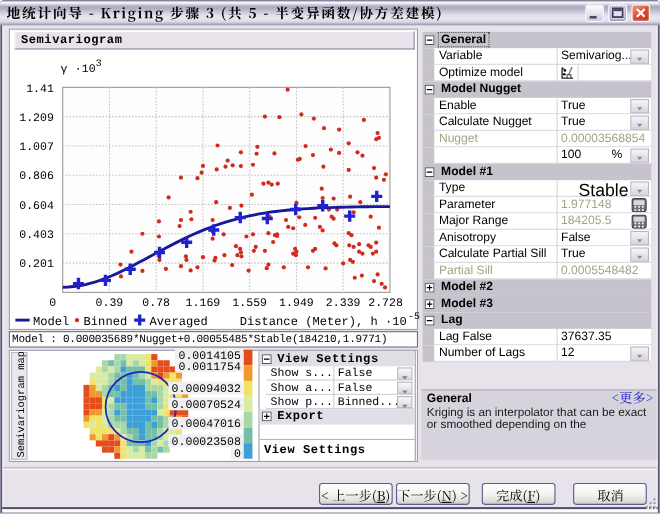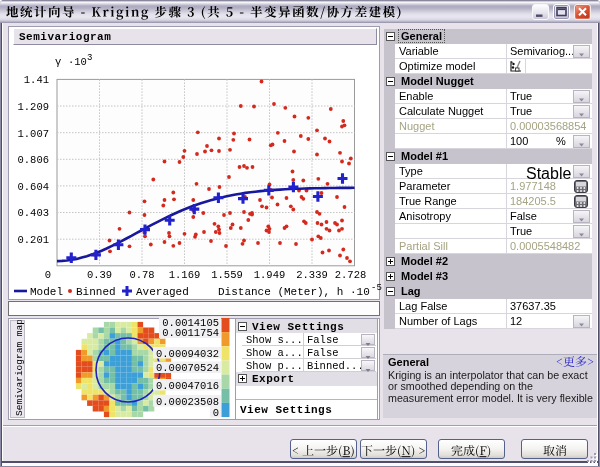--- a/index.html
+++ b/index.html
@@ -232,20 +232,21 @@
       <path d="M14 291 H27" stroke="#18189C" stroke-width="2.6"></path>
       <text x="30" y="295" font-size="11">Model</text>
       <circle cx="70" cy="291" r="2" fill="#D42A1E"></circle>
       <text x="76" y="295" font-size="11">Binned</text>
       <path d="M122 291 H132 M127 286 V296" stroke="#2222CC" stroke-width="3"></path>
       <text x="136" y="295" font-size="11">Averaged</text>
       <text x="218" y="295" font-size="11">Distance (Meter), h ·10</text>
       <text x="371" y="290" font-size="9">-5</text>
     </svg>
 <div class="abs" style="left:8px;top:301px;width:372px;height:15px;background:#FDFDFD;border:1px solid #707070"></div>
+<div class="abs mono" style="left:11px;top:303.5px;font-size:10px;letter-spacing:-0.22px">Model : 0.000035689*Nugget+0.00055485*Stable(184210,1.9771)</div>
 <div class="abs" style="left:8px;top:318px;width:372px;height:102px;background:#FFFFFF;border:1px solid #9E9CB0"></div>
 <div class="abs" style="left:10px;top:320px;width:15px;height:98px;background:#EBE7EE;border:1px solid #BDBAC6"></div>
 <svg class="abs" style="left:10px;top:320px" width="15" height="98">
       <text x="12" y="96" font-family="Liberation Mono,monospace" font-size="9.5" transform="rotate(-90 12 96)">Semivariogram map</text>
     </svg>
 <svg class="abs" style="left:0;top:0" width="600" height="467">
       <rect x="103.9" y="321.9" width="5.6" height="5.6" fill="#A8D8A8"></rect>
       <rect x="109.5" y="321.9" width="5.6" height="5.6" fill="#A8D8A8"></rect>
       <rect x="115.1" y="321.9" width="5.6" height="5.6" fill="#D8EBA0"></rect>
       <rect x="120.7" y="321.9" width="5.6" height="5.6" fill="#D8EBA0"></rect>
@@ -637,21 +638,21 @@
       <circle cx="3.6" cy="8" r="1" fill="#EEE"></circle>
       <circle cx="7" cy="8" r="1" fill="#EEE"></circle>
       <circle cx="10.4" cy="8" r="1" fill="#EEE"></circle>
       <circle cx="3.6" cy="11" r="1" fill="#EEE"></circle>
       <circle cx="7" cy="11" r="1" fill="#EEE"></circle>
       <circle cx="10.4" cy="11" r="1" fill="#EEE"></circle>
     </svg>
 <div class="abs" style="left:384px;top:194px;width:11px;height:15px;background:#C6C3CC"></div>
 <div class="abs" style="left:395px;top:194px;width:197px;height:15px;background:#FFF;border-bottom:1px solid #D8D5DC"></div>
 <div class="abs" style="left:506px;top:194px;width:1px;height:15px;background:#D8D5DC"></div>
-<div class="abs" style="left:399px;top:195px;font-size:11px;color:#000;white-space:nowrap">True Range</div>
+<div class="abs" style="left:399px;top:195px;font-size:11px;color:#000;white-space:nowrap">Major Range</div>
 <div class="abs" style="left:510px;top:195px;font-size:11px;color:#A5A383;white-space:nowrap">184205.5</div>
 <svg class="abs" style="left:574px;top:195px" width="14" height="13">
       <rect x="0.5" y="0.5" width="13" height="12" rx="2.5" fill="#6E6C74" stroke="#3C3A44"></rect>
       <rect x="2" y="2" width="10" height="4.5" fill="#D8D8DC"></rect>
       <circle cx="3.6" cy="8" r="1" fill="#EEE"></circle>
       <circle cx="7" cy="8" r="1" fill="#EEE"></circle>
       <circle cx="10.4" cy="8" r="1" fill="#EEE"></circle>
       <circle cx="3.6" cy="11" r="1" fill="#EEE"></circle>
       <circle cx="7" cy="11" r="1" fill="#EEE"></circle>
       <circle cx="10.4" cy="11" r="1" fill="#EEE"></circle>
@@ -660,20 +661,21 @@
 <div class="abs" style="left:395px;top:209px;width:197px;height:15px;background:#FFF;border-bottom:1px solid #D8D5DC"></div>
 <div class="abs" style="left:506px;top:209px;width:1px;height:15px;background:#D8D5DC"></div>
 <div class="abs" style="left:399px;top:210px;font-size:11px;color:#000;white-space:nowrap">Anisotropy</div>
 <div class="abs" style="left:510px;top:210px;font-size:11px;color:#000;white-space:nowrap">False</div>
 <div class="abs" style="left:573px;top:210px;width:17px;height:13px;background:linear-gradient(180deg,#F6F5F8,#D8D5DE);border:1px solid #B8B5C0"><svg width="15" height="11">
         <path d="M5 4.5 L7.5 7.5 L10 4.5 Z" fill="#8D8A99"></path>
       </svg></div>
 <div class="abs" style="left:384px;top:224px;width:11px;height:15px;background:#C6C3CC"></div>
 <div class="abs" style="left:395px;top:224px;width:197px;height:15px;background:#FFF;border-bottom:1px solid #D8D5DC"></div>
 <div class="abs" style="left:506px;top:224px;width:1px;height:15px;background:#D8D5DC"></div>
+<div class="abs" style="left:399px;top:225px;font-size:11px;color:#000;white-space:nowrap">Calculate Partial Sill</div>
 <div class="abs" style="left:510px;top:225px;font-size:11px;color:#000;white-space:nowrap">True</div>
 <div class="abs" style="left:573px;top:225px;width:17px;height:13px;background:linear-gradient(180deg,#F6F5F8,#D8D5DE);border:1px solid #B8B5C0"><svg width="15" height="11">
         <path d="M5 4.5 L7.5 7.5 L10 4.5 Z" fill="#8D8A99"></path>
       </svg></div>
 <div class="abs" style="left:384px;top:239px;width:11px;height:15px;background:#C6C3CC"></div>
 <div class="abs" style="left:395px;top:239px;width:197px;height:15px;background:#FFF;border-bottom:1px solid #D8D5DC"></div>
 <div class="abs" style="left:506px;top:239px;width:1px;height:15px;background:#D8D5DC"></div>
 <div class="abs" style="left:399px;top:240px;font-size:11px;color:#A5A383;white-space:nowrap">Partial Sill</div>
 <div class="abs" style="left:510px;top:240px;font-size:11px;color:#A5A383;white-space:nowrap">0.0005548482</div>
 <div class="abs" style="left:384px;top:254px;width:208px;height:15px;background:#C6C3CC"></div>
@@ -709,21 +711,20 @@
 <div class="abs" style="left:573px;top:315px;width:17px;height:13px;background:linear-gradient(180deg,#F6F5F8,#D8D5DE);border:1px solid #B8B5C0"><svg width="15" height="11">
         <path d="M5 4.5 L7.5 7.5 L10 4.5 Z" fill="#8D8A99"></path>
       </svg></div>
 <div class="abs" style="left:383px;top:354px;width:214px;height:64px;background:#D7D3DC;border-top:1px solid #B0ADBA"></div>
 <div class="abs" style="left:388px;top:356px;font-size:11px;font-weight:bold">General</div>
 <svg class="abs" style="left:0;top:0" width="600" height="380" viewBox="0 0 600 380">
       <path d="M556.732 361.872 561.916 364.848 562.168 364.404 557.344 361.68 562.168 358.956 561.916 358.512 556.732 361.476ZM563.6560000000001 356.892 563.764 357.252H568.624V358.644H566.056L565.216 358.26V363.408H565.336C565.672 363.408 565.984 363.216 565.984 363.144V362.712H568.4680000000001C568.336 363.348 568.096 363.912 567.688 364.416C567.172 364.068 566.74 363.648 566.404 363.156L566.224 363.3C566.548 363.864 566.9440000000001 364.332 567.4000000000001 364.74C566.62 365.544 565.384 366.192 563.452 366.78L563.548 366.996C565.6360000000001 366.54 567.004 365.916 567.892 365.136C569.344 366.18 571.36 366.684 573.82 366.936C573.904 366.54 574.144 366.288 574.4920000000001 366.192V366.072C572.044 365.964 569.8480000000001 365.604 568.264 364.752C568.792 364.152 569.092 363.48 569.248 362.712H572.104V363.336H572.224C572.488 363.336 572.884 363.144 572.8960000000001 363.084V359.16C573.124 359.112 573.316 359.004 573.4000000000001 358.908L572.428 358.164L571.984 358.644H569.404V357.252H574.0C574.168 357.252 574.3000000000001 357.192 574.3240000000001 357.06C573.892 356.676 573.196 356.148 573.196 356.148L572.596 356.892ZM572.104 359.004V360.48H569.404V359.004ZM565.984 362.364V360.828H568.624V361.008C568.624 361.5 568.6 361.944 568.5400000000001 362.364ZM565.984 360.48V359.004H568.624V360.48ZM572.104 362.364H569.308C569.38 361.92 569.404 361.464 569.404 360.972V360.828H572.104ZM582.46 361.068C582.808 361.08 582.964 361.008 583.0 360.876L581.6800000000001 360.552C580.648 361.836 578.572 363.42 576.316 364.332L576.4240000000001 364.524C577.552 364.188 578.62 363.708 579.58 363.168C580.1800000000001 363.564 580.8040000000001 364.176 580.996 364.74C581.8000000000001 365.184 582.172 363.576 579.904 362.976C580.3240000000001 362.724 580.7320000000001 362.448 581.104 362.184H584.8240000000001C582.904 364.8 579.952 365.952 575.7520000000001 366.708L575.812 366.948C580.672 366.384 583.7080000000001 365.112 585.808 362.316C586.12 362.304 586.312 362.28 586.408 362.184L585.508 361.356L584.98 361.824H581.572C581.8960000000001 361.572 582.196 361.32 582.46 361.068ZM581.26 356.532C581.596 356.544 581.7520000000001 356.472 581.788 356.34L580.5160000000001 356.004C579.688 357.144 577.936 358.656 576.1120000000001 359.532L576.2320000000001 359.7C577.072 359.412 577.888 359.016 578.62 358.572C579.1840000000001 358.944 579.796 359.52 580.024 360.012C580.792 360.396 581.128 358.968 578.908 358.404C579.2080000000001 358.212 579.508 358.008 579.784 357.804H583.72C581.932 360.0 579.2800000000001 361.32 575.7280000000001 362.244L575.8240000000001 362.46C579.964 361.68 582.748 360.264 584.7040000000001 357.924C584.9920000000001 357.912 585.1840000000001 357.888 585.292 357.804L584.392 357.0L583.912 357.456H580.24C580.624 357.144 580.96 356.832 581.26 356.532ZM593.188 361.488 588.0160000000001 358.512 587.7520000000001 358.956 592.576 361.68 587.7520000000001 364.404 588.0160000000001 364.848 593.188 361.884Z" fill="#2222CC"></path>
     </svg>
 <div class="abs" style="left:388px;top:369.0px;font-size:10.7px;color:#1A1A1A;white-space:nowrap">Kriging is an interpolator that can be exact</div>
 <div class="abs" style="left:388px;top:380.3px;font-size:10.7px;color:#1A1A1A;white-space:nowrap">or smoothed depending on the</div>
-<div class="abs" style="left:388px;top:391.6px;font-size:10.7px;color:#1A1A1A;white-space:nowrap">measurement error model. It is very flexible</div>
 <div class="abs" style="left:3px;top:425px;width:594px;height:1px;background:#A09EB2"></div>
 <div class="abs" style="left:3px;top:426px;width:594px;height:1px;background:#FFF"></div>
 <div class="abs" style="left:290px;top:439px;width:67px;height:20px;border-radius:3px;background:linear-gradient(180deg,#FFFFFF 0%,#F4F3F1 50%,#E2DFD9 85%,#CFCCC3 100%);border:1px solid #53618C"></div>
     <svg class="abs" style="left:290.1px;top:443.5px" width="69" height="15" viewBox="0 0 69 15">
       <path d="M2.732 6.872 7.916 9.847999999999999 8.168 9.404 3.3440000000000003 6.68 8.168 3.9559999999999995 7.916 3.5119999999999996 2.732 6.476ZM12.524000000000001 10.952 12.632 11.312H23.216C23.396 11.312 23.516 11.252 23.552 11.12C23.108 10.724 22.4 10.184 22.4 10.184L21.776 10.952H18.092V5.78H22.268C22.436 5.78 22.556 5.72 22.592 5.588C22.16 5.192 21.464 4.652 21.464 4.652L20.84 5.42H18.092V1.532C18.38 1.484 18.488 1.363999999999999 18.512 1.1959999999999997L17.264 1.0519999999999996V10.952ZM34.124 4.832 33.368 5.828H24.608L24.728 6.224H35.168C35.36 6.224 35.504 6.188 35.54 6.044C35.0 5.54 34.124 4.832 34.124 4.832ZM42.884 6.068 41.66 5.9479999999999995V9.692H41.779999999999994C42.092 9.692 42.452 9.5 42.452 9.392V6.3919999999999995C42.751999999999995 6.356 42.872 6.248 42.884 6.068ZM46.483999999999995 7.04 45.355999999999995 6.4159999999999995C43.267999999999994 10.136 40.412 11.072 36.751999999999995 11.744L36.8 11.984C40.736 11.564 43.592 10.736 45.943999999999996 7.136C46.256 7.208 46.388 7.172 46.483999999999995 7.04ZM40.519999999999996 6.788 39.416 6.248C38.924 7.231999999999999 37.867999999999995 8.564 36.775999999999996 9.368L36.895999999999994 9.536C38.215999999999994 8.876 39.416 7.784 40.06399999999999 6.92C40.339999999999996 6.968 40.43599999999999 6.9079999999999995 40.519999999999996 6.788ZM46.483999999999995 4.544 45.896 5.276H42.44V3.356H45.967999999999996C46.147999999999996 3.356 46.256 3.2960000000000003 46.291999999999994 3.1639999999999997C45.872 2.792 45.199999999999996 2.276 45.199999999999996 2.276L44.623999999999995 3.008H42.44V1.4000000000000004C42.739999999999995 1.3520000000000003 42.86 1.2439999999999998 42.884 1.064L41.66 0.9439999999999991V5.276H39.535999999999994V2.324C39.812 2.2880000000000003 39.907999999999994 2.1799999999999997 39.931999999999995 2.023999999999999L38.779999999999994 1.904V5.276H36.523999999999994L36.632 5.636H47.239999999999995C47.407999999999994 5.636 47.528 5.576 47.55199999999999 5.444C47.156 5.06 46.483999999999995 4.544 46.483999999999995 4.544ZM49.988 7.3759999999999994C49.988 5.132 50.455999999999996 3.5599999999999996 52.052 1.363999999999999L51.824 1.1720000000000006C50.0 3.032 49.135999999999996 4.9639999999999995 49.135999999999996 7.3759999999999994C49.135999999999996 9.776 50.0 11.708 51.824 13.58L52.052 13.376C50.48 11.192 49.988 9.608 49.988 7.3759999999999994ZM53.036 2.6240000000000006 54.272 2.7200000000000006C54.284 3.9079999999999995 54.284 5.096 54.284 6.284V6.92C54.284 8.144 54.284 9.344 54.272 10.532L53.036 10.64V11.0H56.516C58.976 11.0 59.912 9.872 59.912 8.624C59.912 7.4719999999999995 59.132 6.596 57.26 6.404C58.82 6.104 59.444 5.276 59.444 4.34C59.444 3.104 58.544 2.2639999999999993 56.576 2.2639999999999993H53.036ZM55.339999999999996 6.632H56.204C58.028 6.632 58.832 7.327999999999999 58.832 8.636C58.832 9.908 57.944 10.604 56.432 10.604H55.364C55.339999999999996 9.392 55.339999999999996 8.144 55.339999999999996 6.632ZM55.364 2.66H56.275999999999996C57.824 2.66 58.412 3.284 58.412 4.351999999999999C58.412 5.564 57.632 6.26 56.083999999999996 6.26H55.339999999999996C55.339999999999996 5.012 55.339999999999996 3.824 55.364 2.66ZM62.876 7.3759999999999994C62.876 9.608 62.396 11.18 60.8 13.376L61.028 13.58C62.839999999999996 11.72 63.716 9.776 63.716 7.3759999999999994C63.716 4.9639999999999995 62.839999999999996 3.032 61.028 1.1720000000000006L60.8 1.363999999999999C62.36 3.548 62.876 5.132 62.876 7.3759999999999994Z" fill="#000"></path>
       <rect x="52.4" y="12.2" width="7.5" height="1" fill="#000"></rect>
     </svg>
 <div class="abs" style="left:360px;top:439px;width:67px;height:20px;border-radius:3px;background:linear-gradient(180deg,#FFFFFF 0%,#F4F3F1 50%,#E2DFD9 85%,#CFCCC3 100%);border:1px solid #53618C"></div>
     <svg class="abs" style="left:359.3px;top:443.5px" width="70" height="15" viewBox="0 0 70 15">
       <path d="M12.356 1.2200000000000006 11.708 2.023999999999999H2.492L2.6 2.372H7.316V11.924H7.46C7.844 11.924 8.120000000000001 11.72 8.120000000000001 11.648V5.012C9.404 5.72 11.072000000000001 6.896 11.732 7.868C12.872 8.347999999999999 12.932 6.056 8.120000000000001 4.748V2.372H13.22C13.4 2.372 13.508000000000001 2.3119999999999994 13.544 2.1799999999999997C13.088000000000001 1.783999999999999 12.356 1.2200000000000006 12.356 1.2200000000000006ZM24.092 4.832 23.336 5.828H14.576L14.696 6.224H25.136000000000003C25.328 6.224 25.472 6.188 25.508000000000003 6.044C24.968 5.54 24.092 4.832 24.092 4.832ZM32.852000000000004 6.068 31.628 5.9479999999999995V9.692H31.748C32.06 9.692 32.42 9.5 32.42 9.392V6.3919999999999995C32.72 6.356 32.84 6.248 32.852000000000004 6.068ZM36.452 7.04 35.324 6.4159999999999995C33.236 10.136 30.38 11.072 26.72 11.744L26.768 11.984C30.704 11.564 33.56 10.736 35.912 7.136C36.224000000000004 7.208 36.356 7.172 36.452 7.04ZM30.488 6.788 29.384 6.248C28.892 7.231999999999999 27.836 8.564 26.744 9.368L26.864 9.536C28.184 8.876 29.384 7.784 30.032 6.92C30.308 6.968 30.404 6.9079999999999995 30.488 6.788ZM36.452 4.544 35.864000000000004 5.276H32.408V3.356H35.936C36.116 3.356 36.224000000000004 3.2960000000000003 36.26 3.1639999999999997C35.84 2.792 35.168 2.276 35.168 2.276L34.592 3.008H32.408V1.4000000000000004C32.708 1.3520000000000003 32.828 1.2439999999999998 32.852000000000004 1.064L31.628 0.9439999999999991V5.276H29.504V2.324C29.78 2.2880000000000003 29.876 2.1799999999999997 29.9 2.023999999999999L28.748 1.904V5.276H26.492L26.6 5.636H37.208C37.376 5.636 37.496 5.576 37.519999999999996 5.444C37.124 5.06 36.452 4.544 36.452 4.544ZM39.956 7.3759999999999994C39.956 5.132 40.424 3.5599999999999996 42.02 1.363999999999999L41.792 1.1720000000000006C39.968 3.032 39.104 4.9639999999999995 39.104 7.3759999999999994C39.104 9.776 39.968 11.708 41.792 13.58L42.02 13.376C40.448 11.192 39.956 9.608 39.956 7.3759999999999994ZM49.760000000000005 11.084H50.276V2.7439999999999998L51.440000000000005 2.6240000000000006V2.2639999999999993H48.38V2.6240000000000006L49.832 2.7439999999999998V6.26L49.856 9.464L44.996 2.2639999999999993H42.884V2.6240000000000006L44.048 2.6959999999999997V10.508L42.896 10.64V11.0H45.980000000000004V10.64L44.516000000000005 10.508V7.172L44.492000000000004 3.3200000000000003ZM54.356 7.3759999999999994C54.356 9.608 53.876000000000005 11.18 52.28 13.376L52.508 13.58C54.32 11.72 55.196000000000005 9.776 55.196000000000005 7.3759999999999994C55.196000000000005 4.9639999999999995 54.32 3.032 52.508 1.1720000000000006L52.28 1.363999999999999C53.84 3.548 54.356 5.132 54.356 7.3759999999999994ZM65.58800000000001 6.4879999999999995 60.416000000000004 3.5119999999999996 60.15200000000001 3.9559999999999995 64.97600000000001 6.68 60.15200000000001 9.404 60.416000000000004 9.847999999999999 65.58800000000001 6.884Z" fill="#000"></path>

